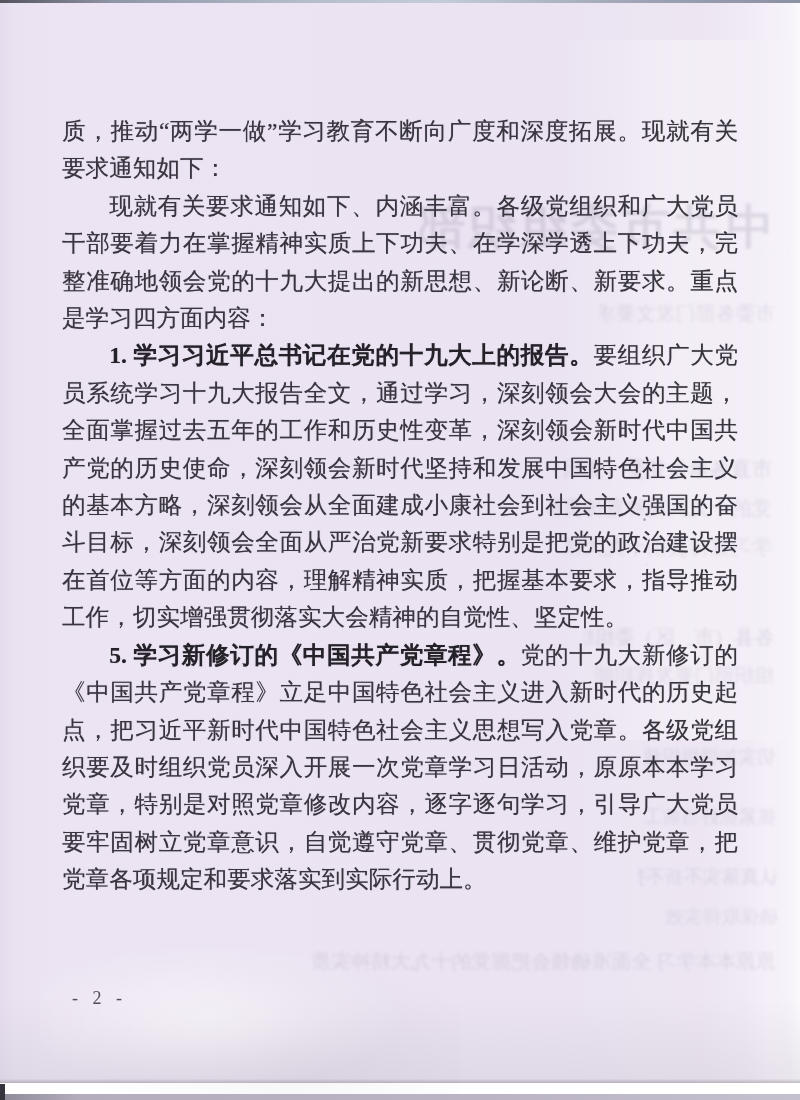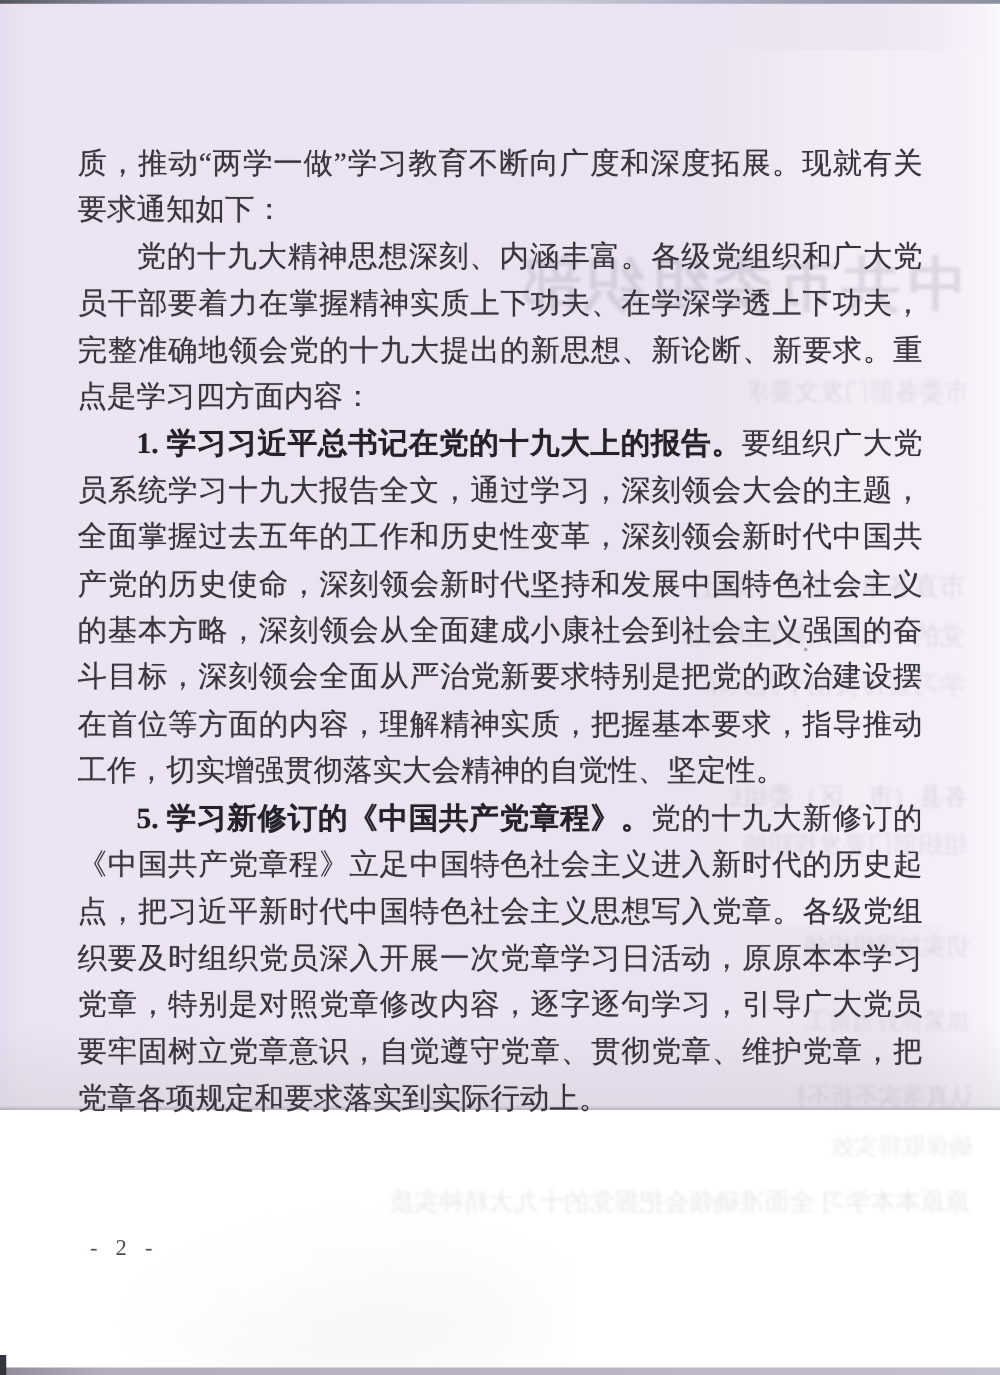--- a/index.html
+++ b/index.html
@@ -1,21 +1,21 @@
 <!DOCTYPE html>
 <html><head>
 <meta charset="utf-8">
 <style>
   html,body{margin:0;padding:0;}
   body{
     width:800px;height:1100px;overflow:hidden;background:#ffffff;
     font-family:"Liberation Serif","DejaVu Serif",serif;
   }
   .scan{
-    position:relative;width:800px;height:888px;
+    position:relative;width:800px;height:1083px;
     background:
       linear-gradient(180deg, rgba(255,255,255,0) 0, rgba(255,255,255,0) 92%, rgba(190,184,196,.25) 99.6%, rgba(120,115,125,.45) 100%),
       linear-gradient(90deg,#e5ddee 0px,#eae2f0 14px,#ece4f2 60px,#ebe3f1 560px,#ede6f2 700px,#f0eaf5 745px,#f4eff8 768px,#f7f3fa 790px,#fbfafc 800px);
   }
   
   .edge-top{
     position:absolute;left:0;top:0;width:800px;height:3px;
     background:linear-gradient(90deg,#54545c 0%,#8f94a6 14%,#b7bccd 38%,#c6cbd9 55%,#9ba0b2 82%,#8b90a2 100%);
   }
   .edge-bottom{
@@ -98,21 +98,21 @@
   <div class="ghost g7">切实加强组织领导</div>
   <div class="ghost g8">抓紧抓好当前工作</div>
   <div class="ghost g9">认真落实不折不扣</div>
   <div class="ghost g10">确保取得实效</div>
   <div class="ghost g11">原原本本学习 全面准确领会把握党的十九大精神实质</div>
 
   <div class="specks"></div>
 
   <div class="textcol">
     <p class="noindent">质，推动“两学一做”学习教育不断向广度和深度拓展。现就有关要求通知如下：</p>
-    <p>党的十九大精神思想深刻、内涵丰富。各级党组织和广大党员干部要着力在掌握精神实质上下功夫、在学深学透上下功夫，完整准确地领会党的十九大提出的新思想、新论断、新要求。重点是学习四方面内容：</p>
+    <p>现就有关要求通知如下、内涵丰富。各级党组织和广大党员干部要着力在掌握精神实质上下功夫、在学深学透上下功夫，完整准确地领会党的十九大提出的新思想、新论断、新要求。重点是学习四方面内容：</p>
     <p><b>1. 学习习近平总书记在党的十九大上的报告。</b><span>要组织广大党员系统学习十九大报告全文，通过学习，深刻领会大会的主题，全面掌握过去五年的工作和历史性变革，深刻领会新时代中国共产党的历史使命，深刻领会新时代坚持和发展中国特色社会主义的基本方略，深刻领会从全面建成小康社会到社会主义强国的奋斗目标，深刻领会全面从严治党新要求特别是把党的政治建设摆在首位等方面的内容，理解精神实质，把握基本要求，指导推动工作，切实增强贯彻落实大会精神的自觉性、坚定性。</span></p>
     <p><b>5. 学习新修订的《中国共产党章程》。</b><span>党的十九大新修订的《中国共产党章程》立足中国特色社会主义进入新时代的历史起点，把习近平新时代中国特色社会主义思想写入党章。各级党组织要及时组织党员深入开展一次党章学习日活动，原原本本学习党章，特别是对照党章修改内容，逐字逐句学习，引导广大党员要牢固树立党章意识，自觉遵守党章、贯彻党章、维护党章，把党章各项规定和要求落实到实际行动上。</span></p>
   </div>
 
   <div class="pagenum">- 2 -</div>
 
   <div class="edge-bottom"></div>
   <div class="corner-mark"></div>
 </div>
 

